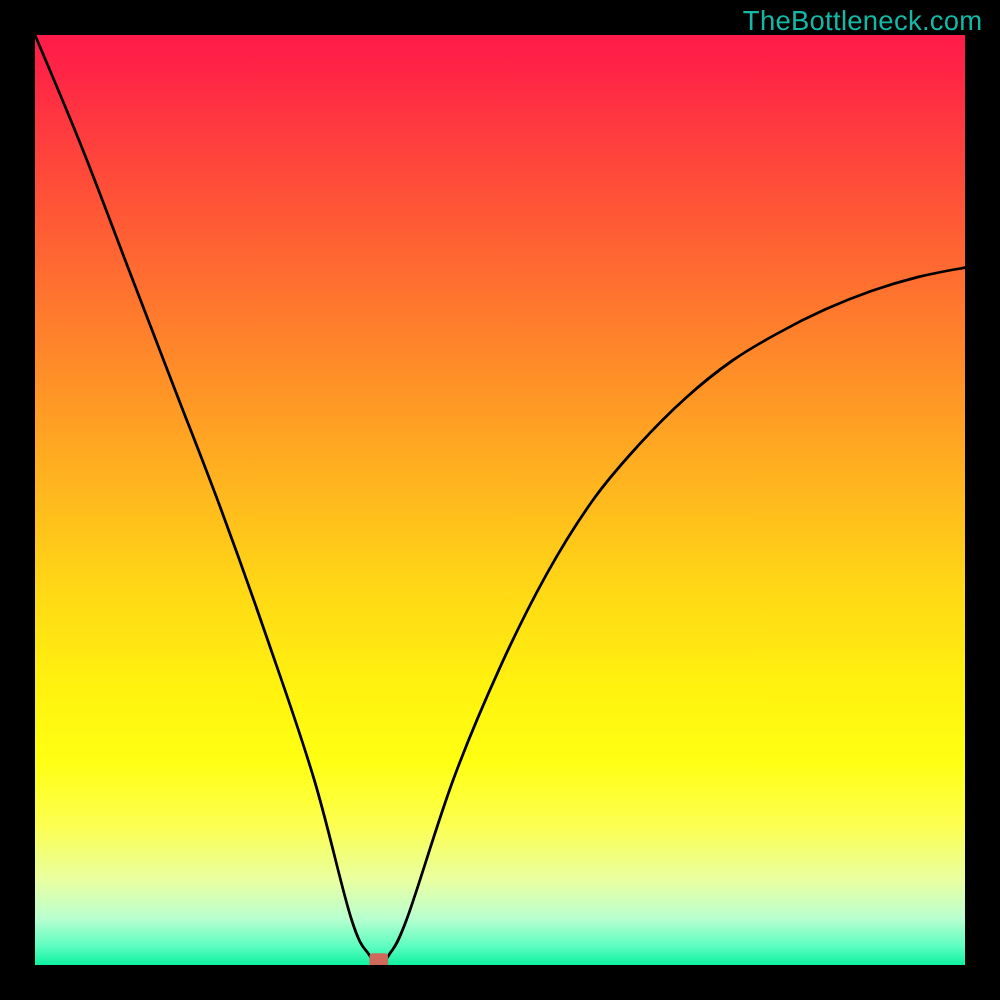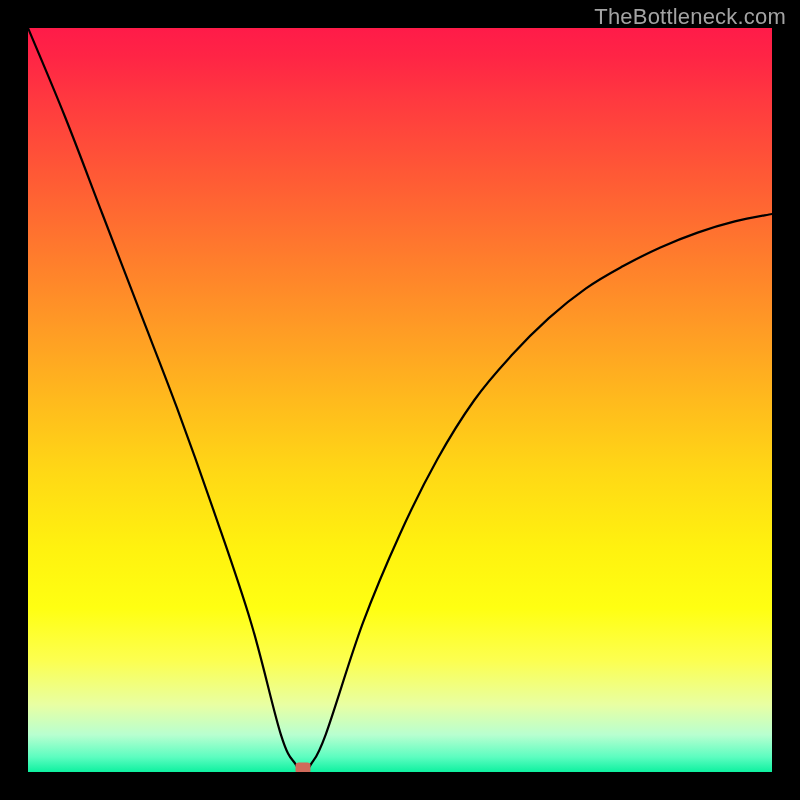--- a/index.html
+++ b/index.html
@@ -48,21 +48,21 @@
     position: absolute;
     inset: 0;
     width: 744px;
     height: 744px;
   }
 
   .watermark {
     position: absolute;
     top: 4px;
     right: 14px;
-    color: #a3a3a3;
+    color: #14b8a6;
     font-size: 22px;
     font-weight: 500;
     letter-spacing: 0.2px;
   }
 
   .marker {
     position: absolute;
     width: 15px;
     height: 11px;
     border-radius: 3px;

